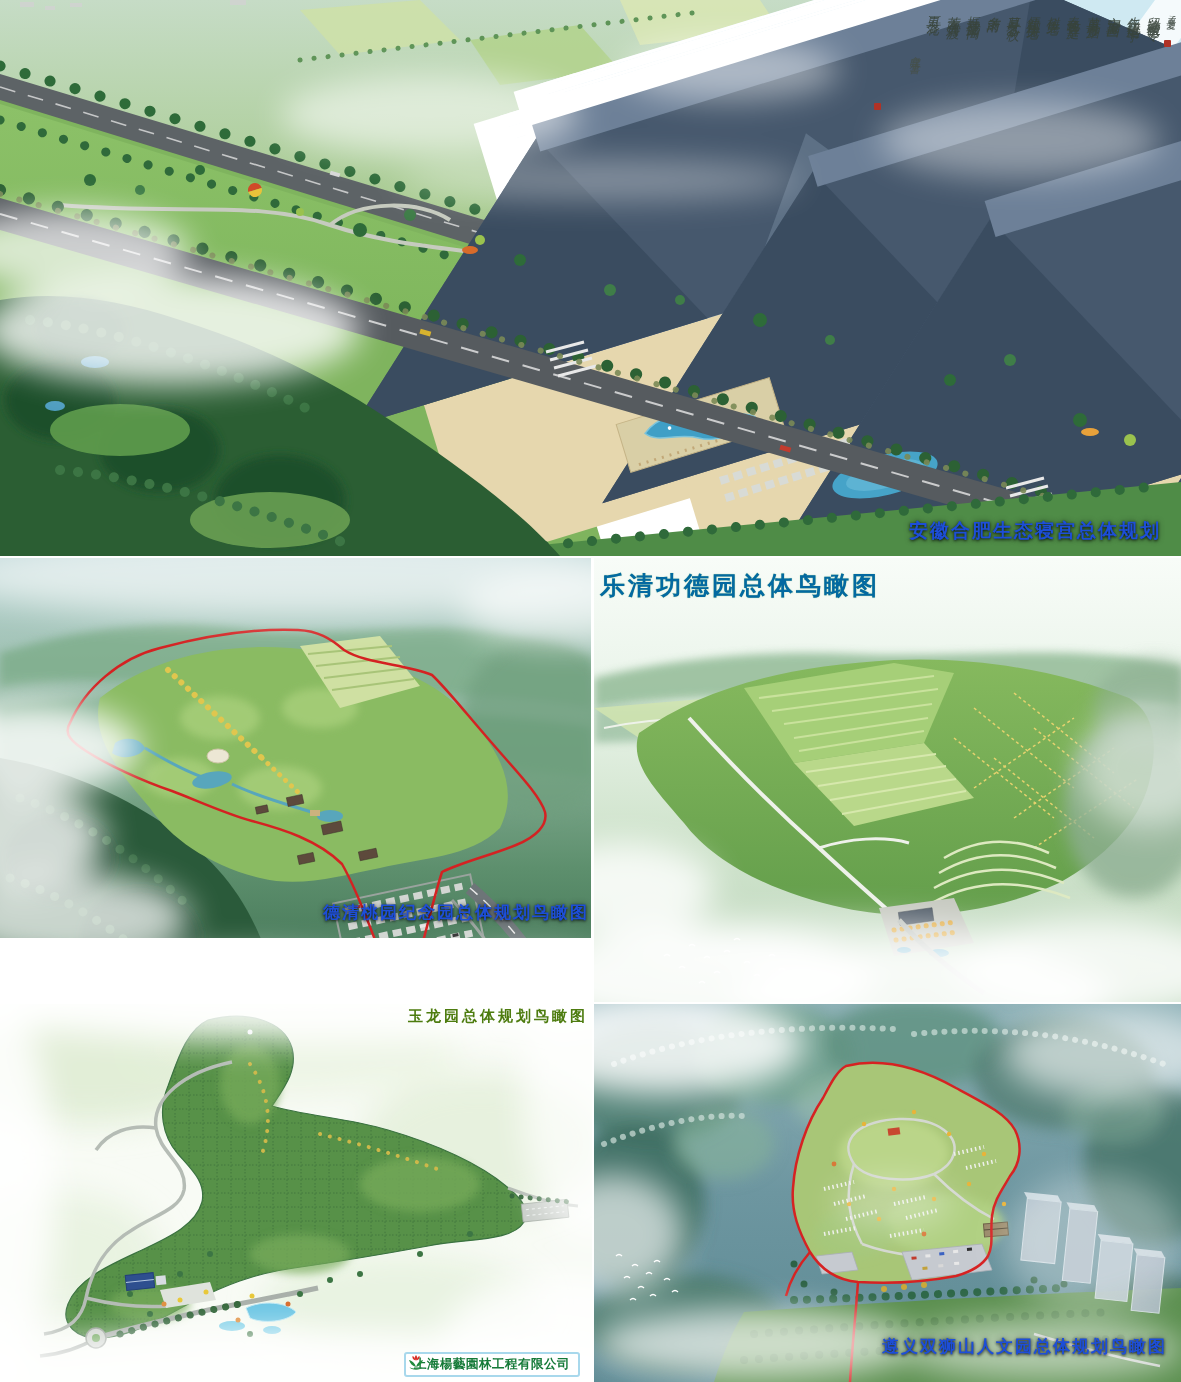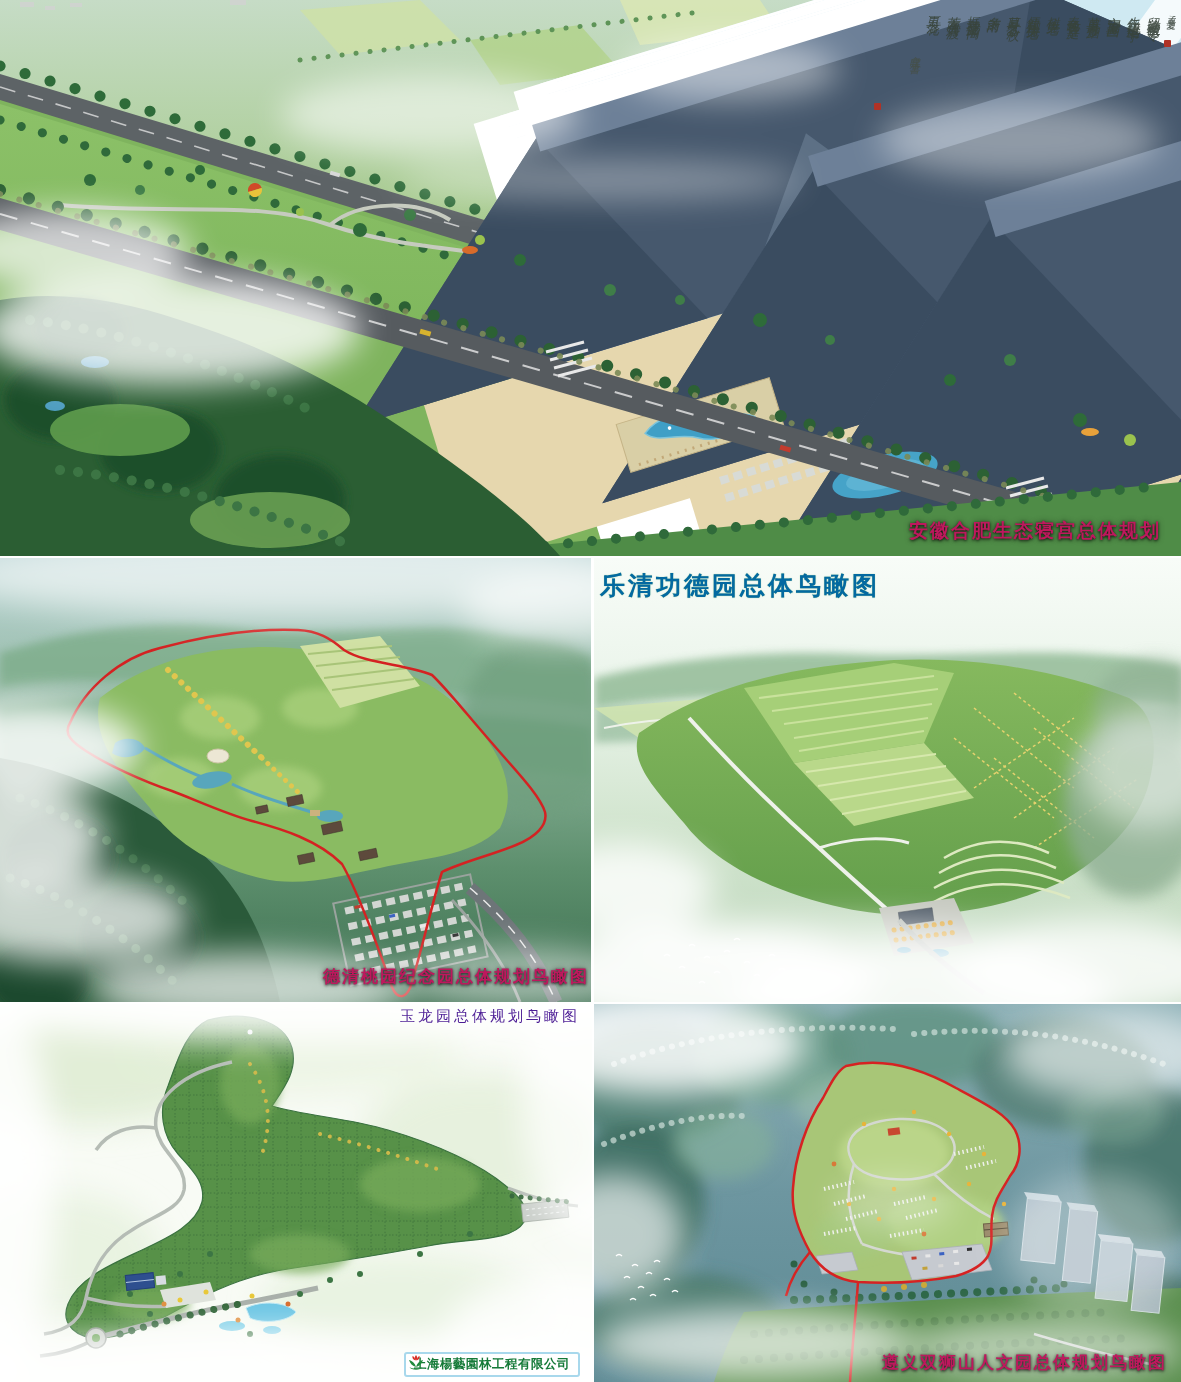--- a/index.html
+++ b/index.html
@@ -1,32 +1,32 @@
 <!DOCTYPE html>
 <html><head>
 <meta charset="utf-8">
 <style>
   html,body{margin:0;padding:0;background:#ffffff;}
   #stage{position:relative;width:1181px;height:1382px;background:#ffffff;overflow:hidden;
          font-family:"Liberation Sans",sans-serif;}
   .panel{position:absolute;overflow:hidden;}
   #p1{left:0;top:0;width:1181px;height:556px;}
-  #p2{left:0;top:558px;width:591px;height:444px;}
+  #p2{left:0;top:558px;width:591px;height:380px;}
   #p3{left:594px;top:558px;width:587px;height:444px;}
   #p4{left:0;top:1004px;width:592px;height:378px;}
   #p5{left:594px;top:1004px;width:587px;height:378px;}
   .panel svg{position:absolute;left:0;top:0;display:block;}
 
-  .cap-white{position:absolute;color:#be185d;font-weight:bold;letter-spacing:2px;
+  .cap-white{position:absolute;color:#1d4ed8;font-weight:bold;letter-spacing:2px;
              text-shadow:0 1px 3px rgba(0,0,0,.8),0 0 6px rgba(0,0,0,.45);white-space:nowrap;}
   .cap1{font-size:19px;right:20px;top:518px;}
   .cap2{font-size:17px;right:2px;bottom:14px;}
-  .cap5{font-size:17px;right:14px;bottom:8px;}
-  .cap-dark{position:absolute;color:#4c1d95;font-weight:normal;font-size:15px;letter-spacing:3px;
-            right:12px;top:3px;white-space:nowrap;}
+  .cap5{font-size:17px;right:14px;bottom:24px;}
+  .cap-dark{position:absolute;color:#4d7c0f;font-weight:bold;font-size:15px;letter-spacing:3px;
+            right:4px;top:3px;white-space:nowrap;}
   .green-title{position:absolute;left:6px;top:11px;color:#0369a1;font-weight:bold;font-size:25px;
                letter-spacing:3px;font-family:"Liberation Serif",serif;white-space:nowrap;
                text-shadow:0 0 1px rgba(47,148,64,.6);}
   .logo-row{position:absolute;display:flex;align-items:center;gap:5px;white-space:nowrap;}
   .logo-row.big{right:6px;bottom:4px;}
   .logo-text{color:#157a38;font-weight:bold;font-family:"Liberation Serif",serif;
              text-shadow:-1px -1px 0 #fff,1px -1px 0 #fff,-1px 1px 0 #fff,1px 1px 0 #fff,0 0 4px #fff;}
   .logo-row.big .logo-text{font-size:20px;letter-spacing:1px;}
   .logo-seal{color:#b03226;font-size:9px;width:11px;line-height:1.05;word-break:break-all;}
   .logo-box{position:absolute;right:12px;bottom:5px;display:flex;align-items:center;gap:4px;

